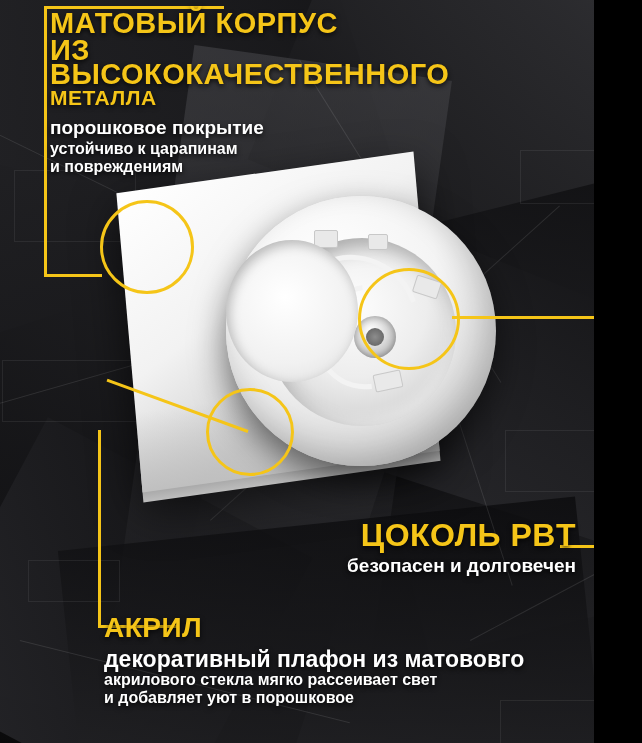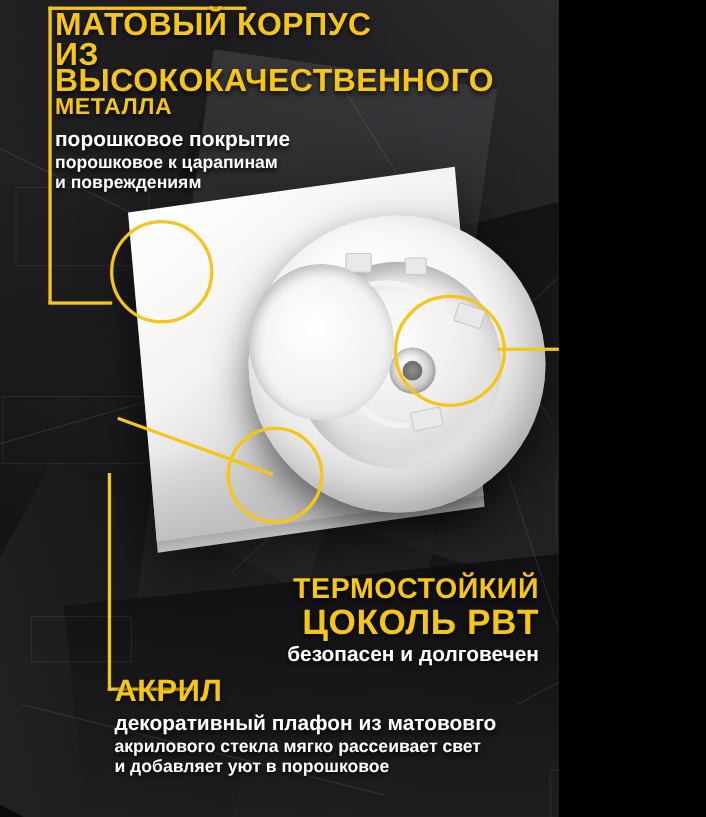--- a/index.html
+++ b/index.html
@@ -5,21 +5,21 @@
   html, body {
     margin: 0;
     padding: 0;
     background: #000;
   }
   body {
     font-family: "Liberation Sans", sans-serif;
   }
   #stage {
     position: relative;
-    width: 508px;
+    width: 594px;
     height: 743px;
     overflow: hidden;
     background: #111014;
   }
 
   
   .bg-base {
     position: absolute;
     inset: 0;
     background:
@@ -227,21 +227,21 @@
   #metal-block .l3 { font-size: 21px; line-height: 24px; }
   #metal-block .desc { font-size: 19px; line-height: 24px; margin-top: 6px; }
 
   #pbt-block { right: 18px; top: 520px; width: 420px; text-align: right; }
   #pbt-block .l1 { font-size: 26px; line-height: 30px; }
   #pbt-block .l2 { font-size: 32px; line-height: 30px; }
   #pbt-block .desc { font-size: 19px; line-height: 24px; margin-top: 4px; }
 
   #acryl-block { left: 104px; top: 612px; width: 470px; }
   #acryl-block .l1 { font-size: 28px; line-height: 32px; }
-  #acryl-block .desc { font-size: 19px; line-height: 24px; margin-top: 3px; }
+  #acryl-block .desc { font-size: 23px; line-height: 24px; margin-top: 3px; }
 </style>
 </head>
 <body>
 
 <div id="stage">
 
   <div class="bg-base"></div>
   <div class="facet l1"></div>
   <div class="facet l2"></div>
   <div class="facet l3"></div>
@@ -294,26 +294,25 @@
 
   <div class="cline acryl-d"></div>
   <div class="cline v acryl-v"></div>
   <div class="cline h acryl-h"></div>
 
   <div class="txt" id="metal-block">
     <div class="heading-y l1">МАТОВЫЙ КОРПУС</div>
     <div class="heading-y l2">ИЗ ВЫСОКОКАЧЕСТВЕННОГО</div>
     <div class="heading-y l3">МЕТАЛЛА</div>
     <div class="body-w desc">порошковое покрытие</div>
-    <div class="body-w">порошковое к царапинам</div>
+    <div class="body-w">устойчиво к царапинам</div>
     <div class="body-w">и повреждениям</div>
   </div>
 
   <div class="txt" id="pbt-block">
-    <div class="heading-y l1">ТЕРМОСТОЙКИЙ</div>
     <div class="heading-y l2">ЦОКОЛЬ PBT</div>
     <div class="body-w desc">безопасен и долговечен</div>
   </div>
 
   <div class="txt" id="acryl-block">
     <div class="heading-y l1">АКРИЛ</div>
     <div class="body-w desc">декоративный плафон из матововго</div>
     <div class="body-w">акрилового стекла мягко рассеивает свет</div>
     <div class="body-w">и добавляет уют в порошковое</div>
   </div>

